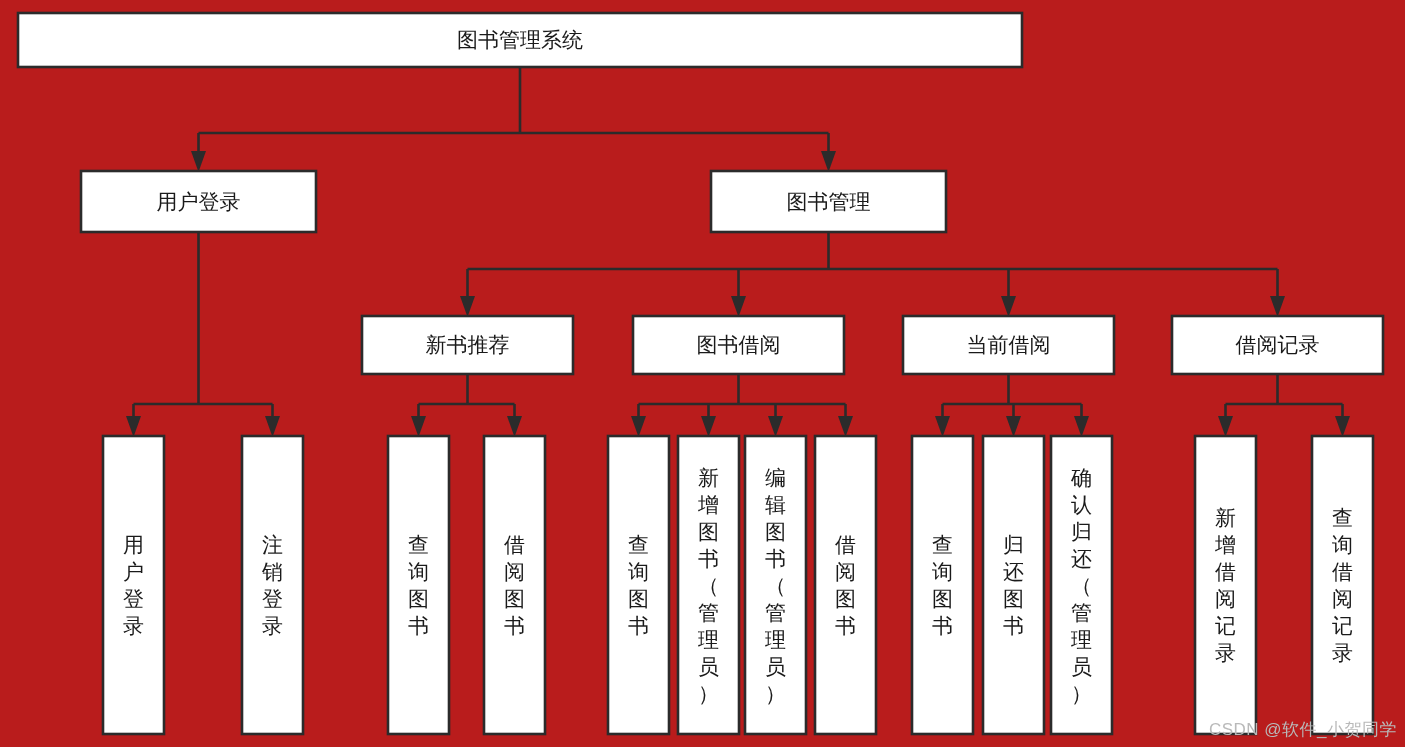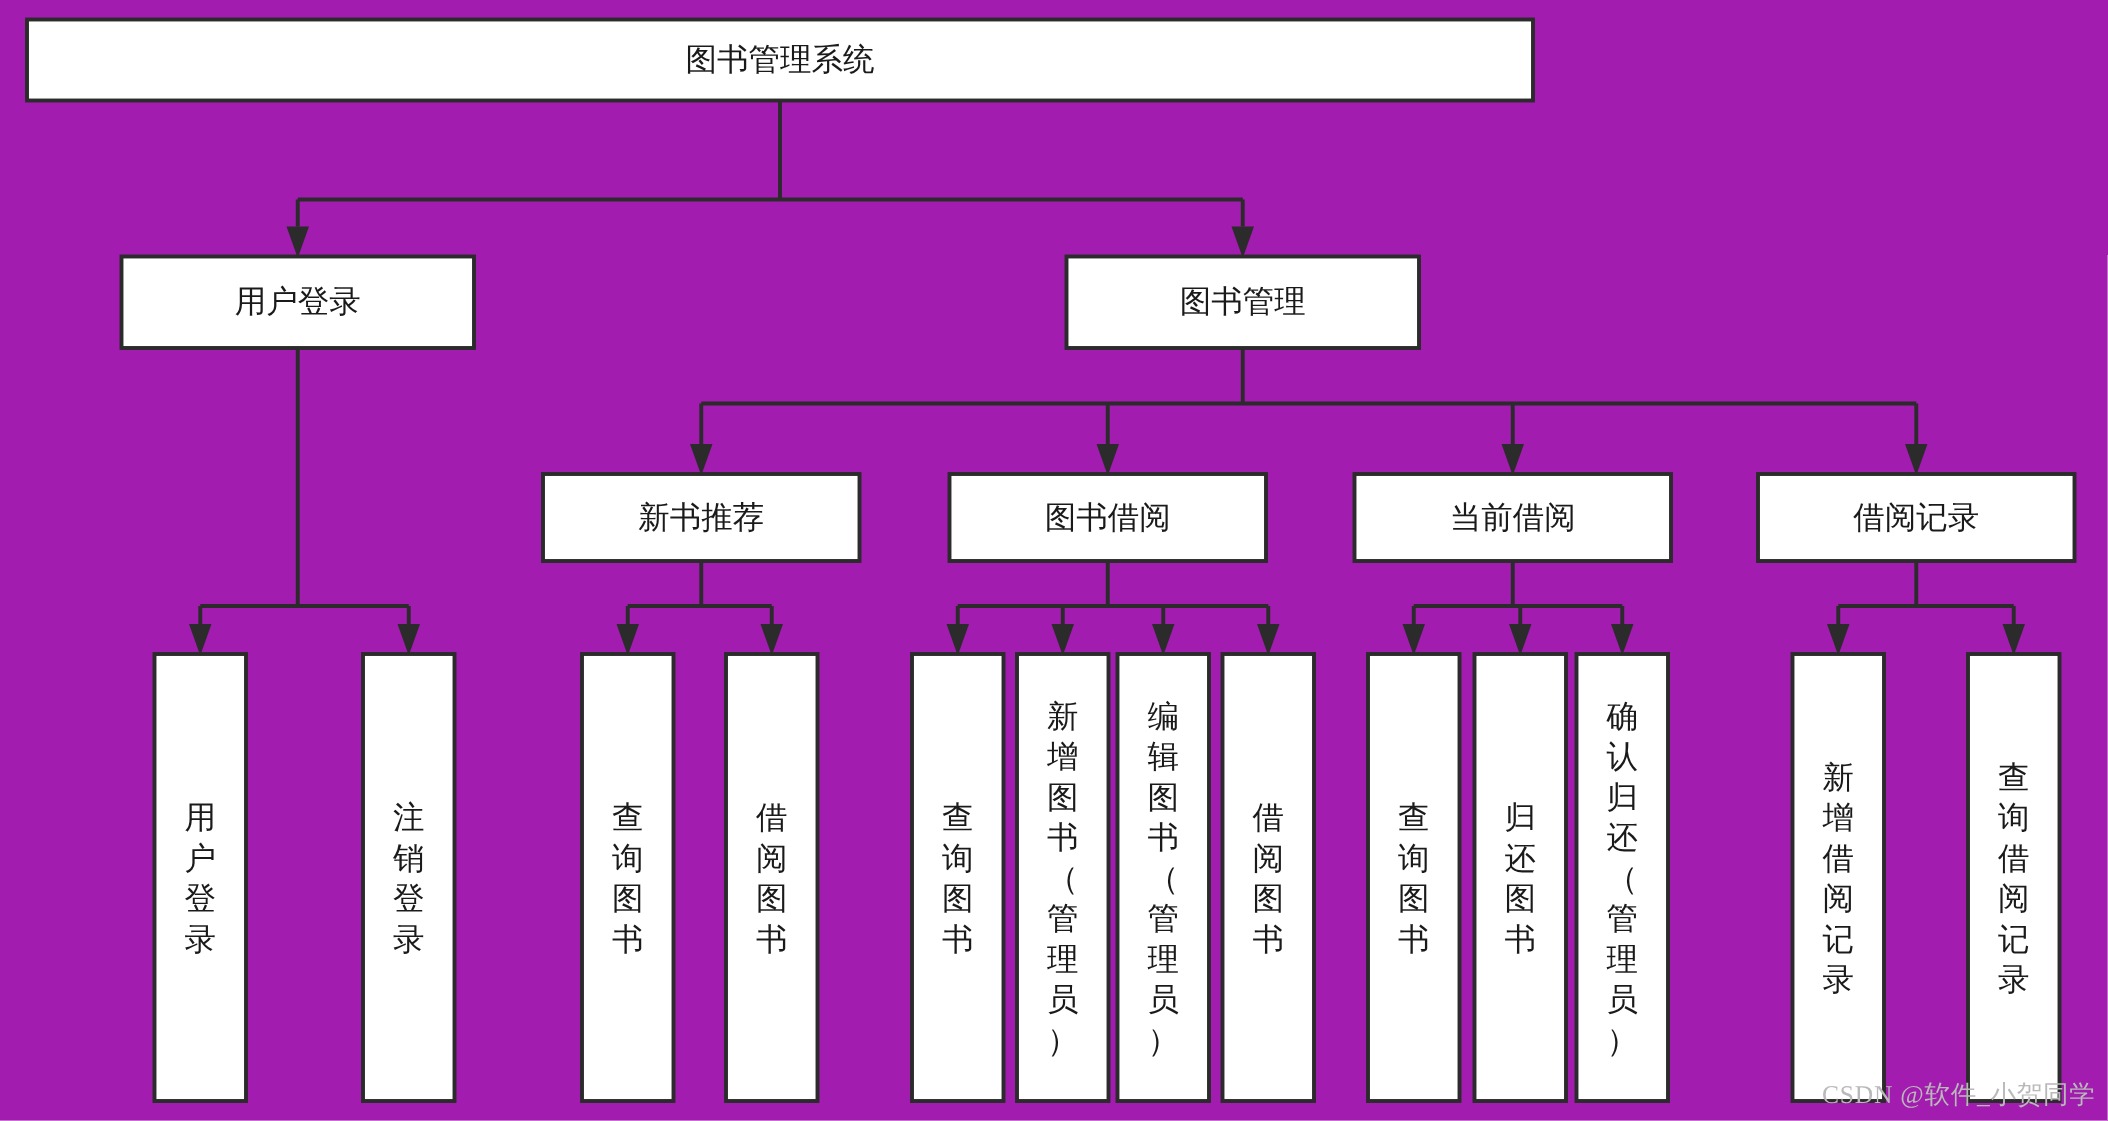--- a/index.html
+++ b/index.html
@@ -11,21 +11,21 @@
   body {
     width: 1405px;
     height: 747px;
     font-family: "DejaVu Sans", "Liberation Sans", sans-serif;
     overflow: hidden;
   }
   #diagram-root {
     position: relative;
     width: 1405px;
     height: 747px;
-    background: #a21caf;
+    background: #b91c1c;
   }
   svg#diagram-svg {
     position: absolute;
     top: 0;
     left: 0;
     width: 1405px;
     height: 747px;
     display: block;
   }
   .node-box {
@@ -58,21 +58,21 @@
   .arrow-head {
     fill: #2b2b2b;
     stroke: none;
   }
   .watermark {
     position: absolute;
     right: 8px;
     bottom: 6px;
     color: #b9b9b9;
     font-size: 17px;
-    font-family: Liberation Serif, serif;
+    font-family: Liberation Sans, sans-serif;
     letter-spacing: 0.5px;
     white-space: nowrap;
     user-select: none;
   }
 </style>
 </head>
 <body>
 
 <div id="diagram-root">
   <svg id="diagram-svg" viewBox="0 0 1405 747">

